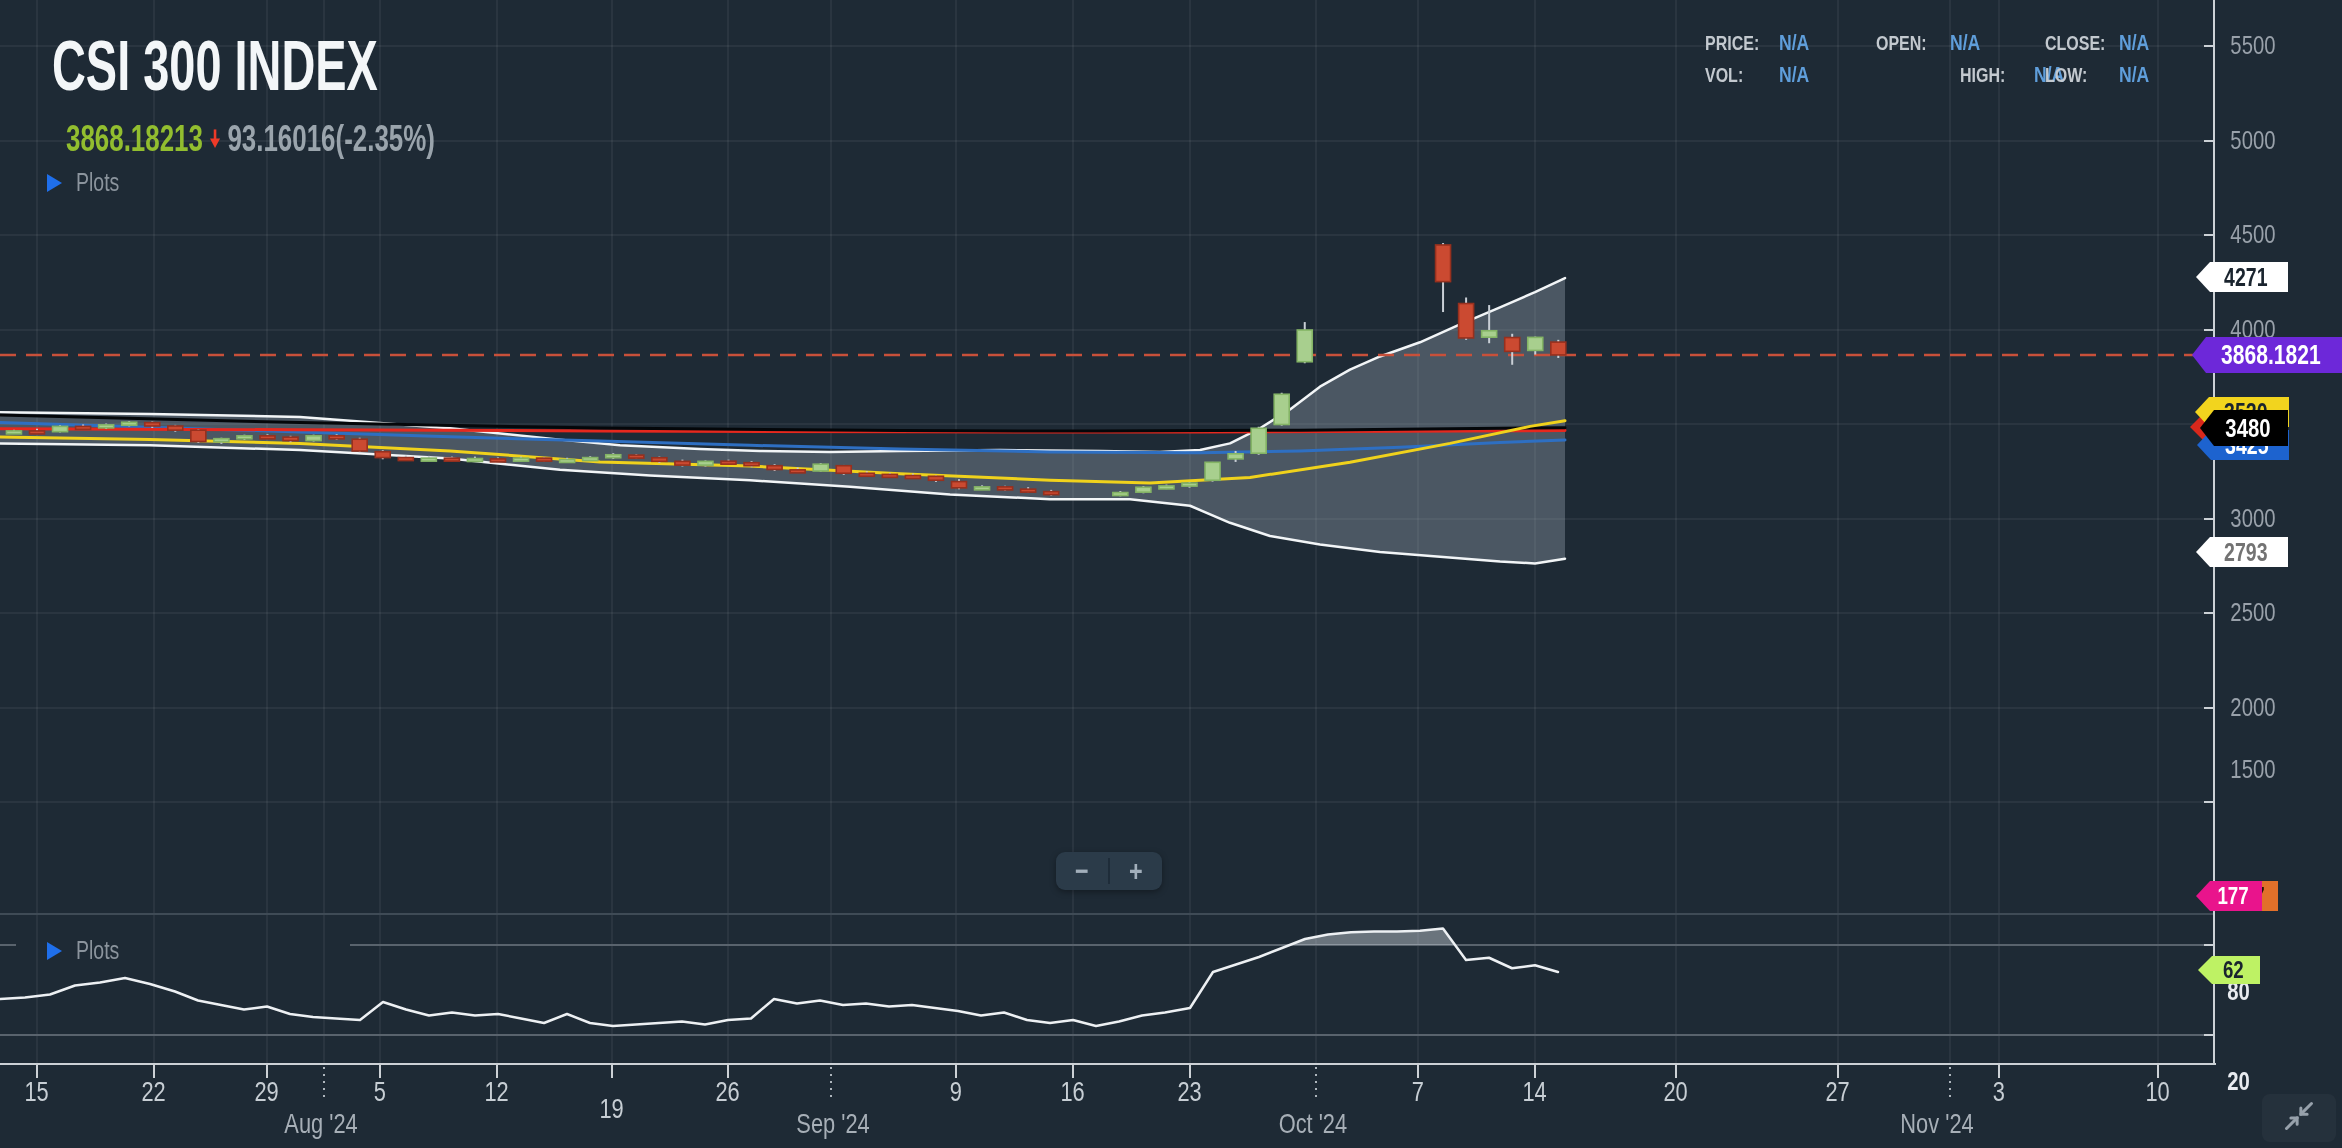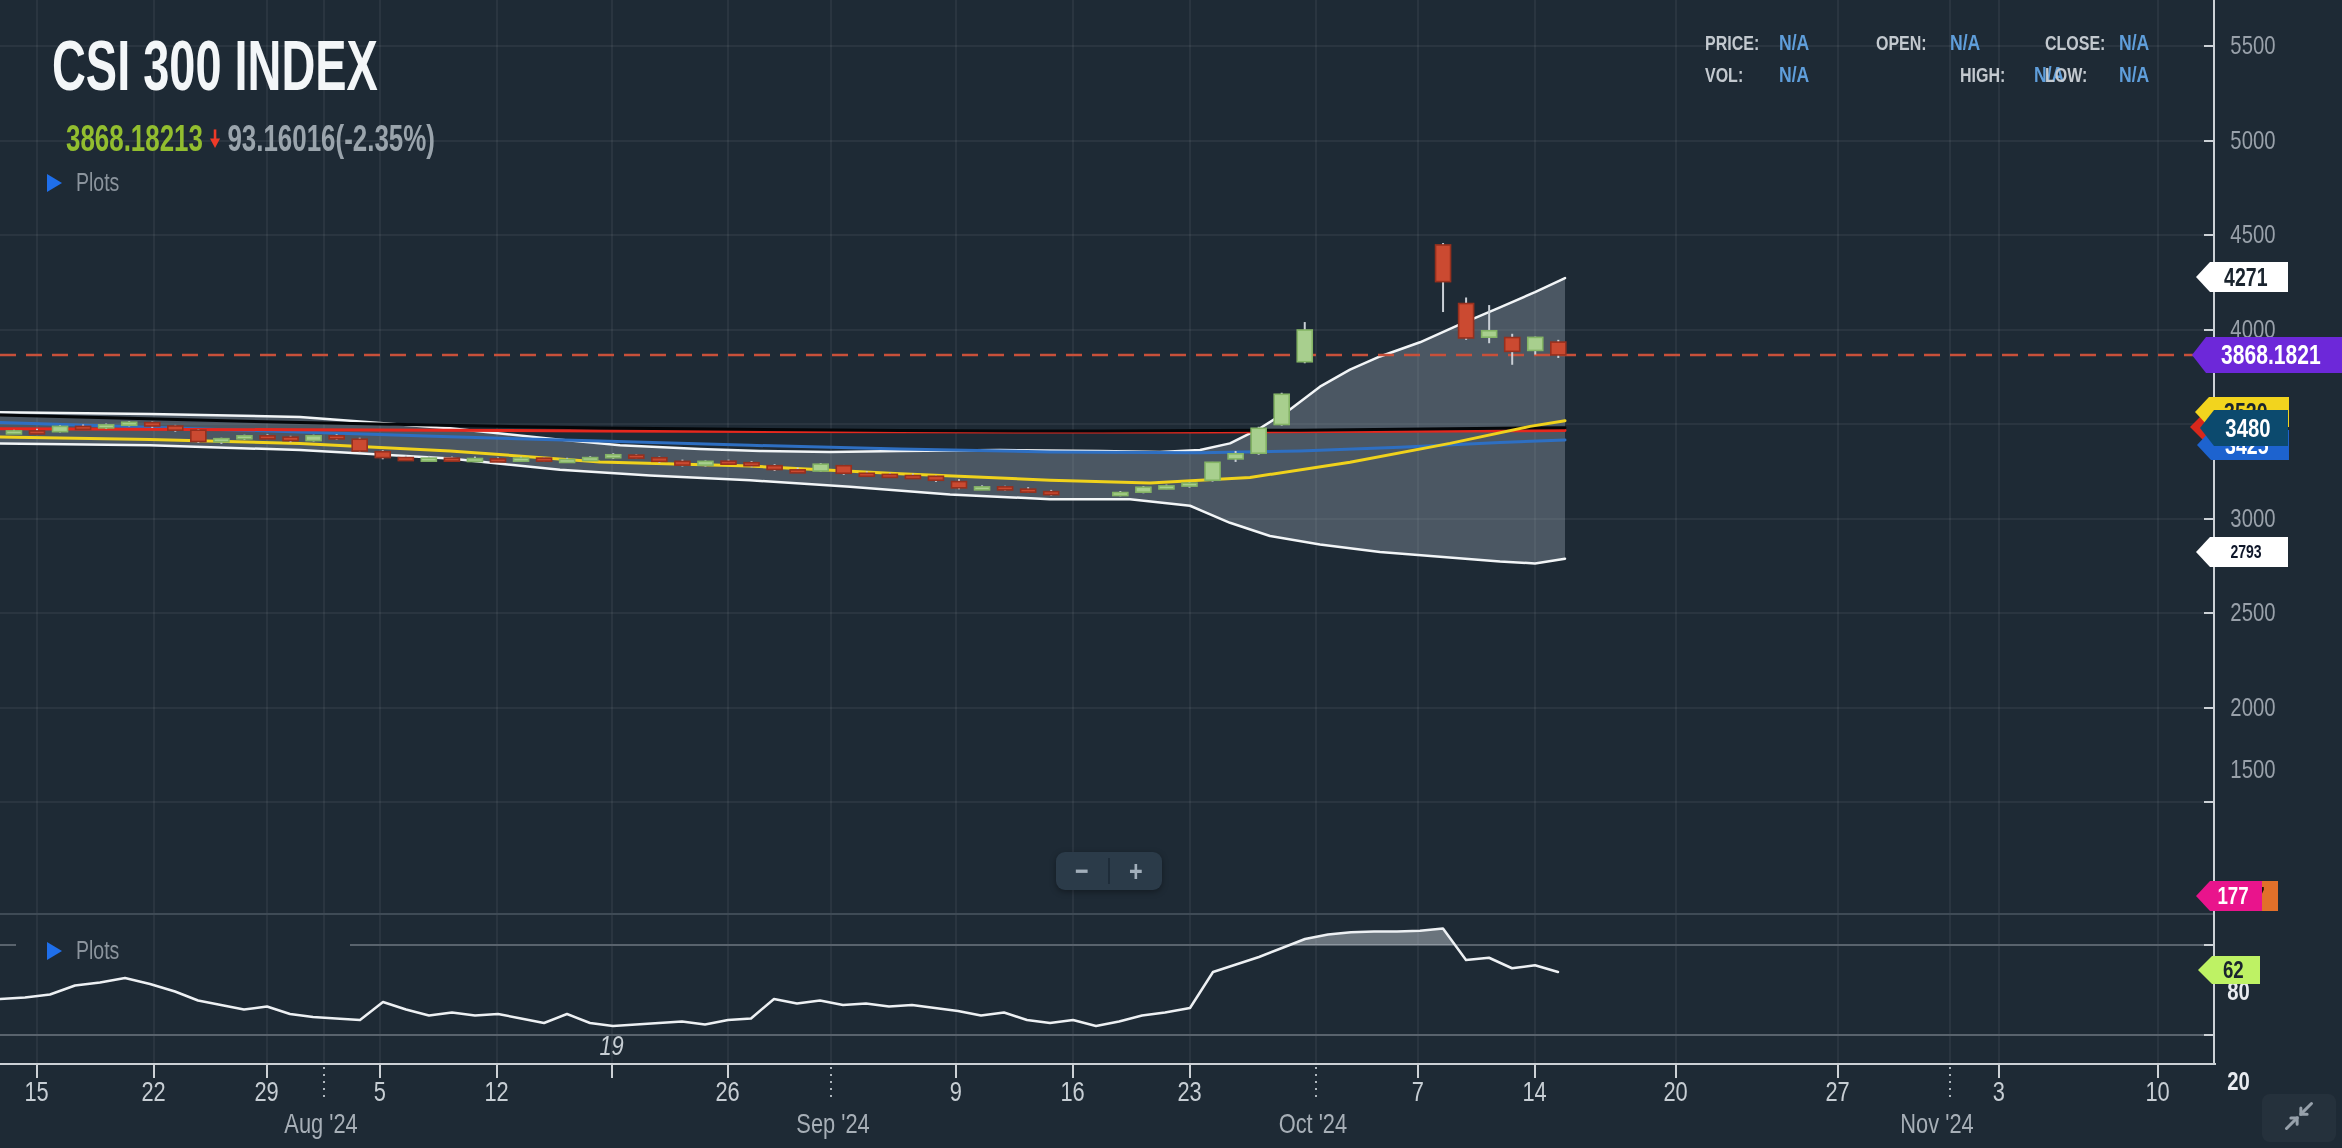--- a/index.html
+++ b/index.html
@@ -257,21 +257,21 @@
       <div class="axlbl" style="top: 597px; text-align: center;"><span class="cx">2500</span></div>
       <div class="axlbl" style="top: 692px;"><span class="cx">2000</span></div>
       <div class="axlbl" style="top: 754px;"><span class="cx">1500</span></div>
       <div class="axlbl axlbl2" style="top: 929px;"><span class="cx">80</span></div>
       <div class="axlbl axlbl2" style="top: 1019px;"><span class="cx">20</span></div>
       <div class="daylbl" style="left: -8px; top: 1076px;"><span class="cx">15</span></div>
       <div class="daylbl" style="left: 109px; top: 1076px;"><span class="cx">22</span></div>
       <div class="daylbl" style="left: 222px; top: 1076px;"><span class="cx">29</span></div>
       <div class="daylbl" style="left: 335px; top: 1076px;"><span class="cx">5</span></div>
       <div class="daylbl" style="left: 452px; top: 1076px;"><span class="cx">12</span></div>
-      <div class="daylbl" style="left: 567px; top: 1030px; font-style: italic;"><span class="cx">19</span></div>
+      <div class="daylbl" style="left: 567px; top: 1093px;"><span class="cx">19</span></div>
       <div class="daylbl" style="left: 683px; top: 1076px;"><span class="cx">26</span></div>
       <div class="daylbl" style="left: 911px; top: 1076px;"><span class="cx">9</span></div>
       <div class="daylbl" style="left: 1028px; top: 1076px;"><span class="cx">16</span></div>
       <div class="daylbl" style="left: 1145px; top: 1076px;"><span class="cx">23</span></div>
       <div class="daylbl" style="left: 1373px; top: 1076px;"><span class="cx">7</span></div>
       <div class="daylbl" style="left: 1490px; top: 1076px;"><span class="cx">14</span></div>
       <div class="daylbl" style="left: 1631px; top: 1076px;"><span class="cx">20</span></div>
       <div class="daylbl" style="left: 1793px; top: 1076px;"><span class="cx">27</span></div>
       <div class="daylbl" style="left: 1954px; top: 1076px;"><span class="cx">3</span></div>
       <div class="daylbl" style="left: 2113px; top: 1076px;"><span class="cx">10</span></div>
@@ -292,27 +292,27 @@
       </div>
       <div class="tag" style="left: 2196px; top: 881px; width: 66px; height: 30px; background: rgb(233, 20, 140); color: rgb(255, 255, 255); font-size: 24px; z-index: 3;">
         <span class="cx">177</span>
       </div>
       <div class="tag" style="left: 2196px; top: 262px; width: 92px; height: 30px; background: rgb(255, 255, 255); color: rgb(26, 36, 46); font-size: 25px; z-index: 4;">
         <span class="cx">4271</span>
       </div>
       <div class="tag" style="left: 2197px; top: 430px; width: 92px; height: 30px; background: rgb(29, 99, 207); color: rgb(255, 255, 255); font-size: 25px; z-index: 4;">
         <span class="cx">3425</span>
       </div>
-      <div class="tag" style="left: 2196px; top: 537px; width: 92px; height: 30px; background: rgb(255, 255, 255); color: #0f172a; font-size: 18px; z-index: 4; justify-content: center;">
+      <div class="tag" style="left: 2196px; top: 537px; width: 92px; height: 30px; background: rgb(255, 255, 255); color: #737373; font-size: 25px; z-index: 4; justify-content: center;">
         <span class="cx">2793</span>
       </div>
       <div class="tag" style="left: 2198px; top: 956px; width: 62px; height: 28px; background: #bef264; color: rgb(26, 36, 46); font-size: 24px; z-index: 4;">
         <span class="cx">62</span>
       </div>
-      <div class="tag" style="left: 2200px; top: 410px; width: 88px; height: 36px; background: #0c4a6e; color: rgb(255, 255, 255); font-size: 26px; z-index: 5;">
+      <div class="tag" style="left: 2200px; top: 410px; width: 88px; height: 36px; background: #000000; color: rgb(255, 255, 255); font-size: 26px; z-index: 5;">
         <span class="cx">3480</span>
       </div>
       <div class="tag" style="left: 2192px; top: 337px; width: 150px; height: 36px; background: #6d28d9; color: rgb(255, 255, 255); font-size: 27px; z-index: 6;">
         <span class="cx">3868.1821</span>
       </div>
     </div>
 
   <div class="title">CSI 300 INDEX</div>
 
   <div class="pricerow">

